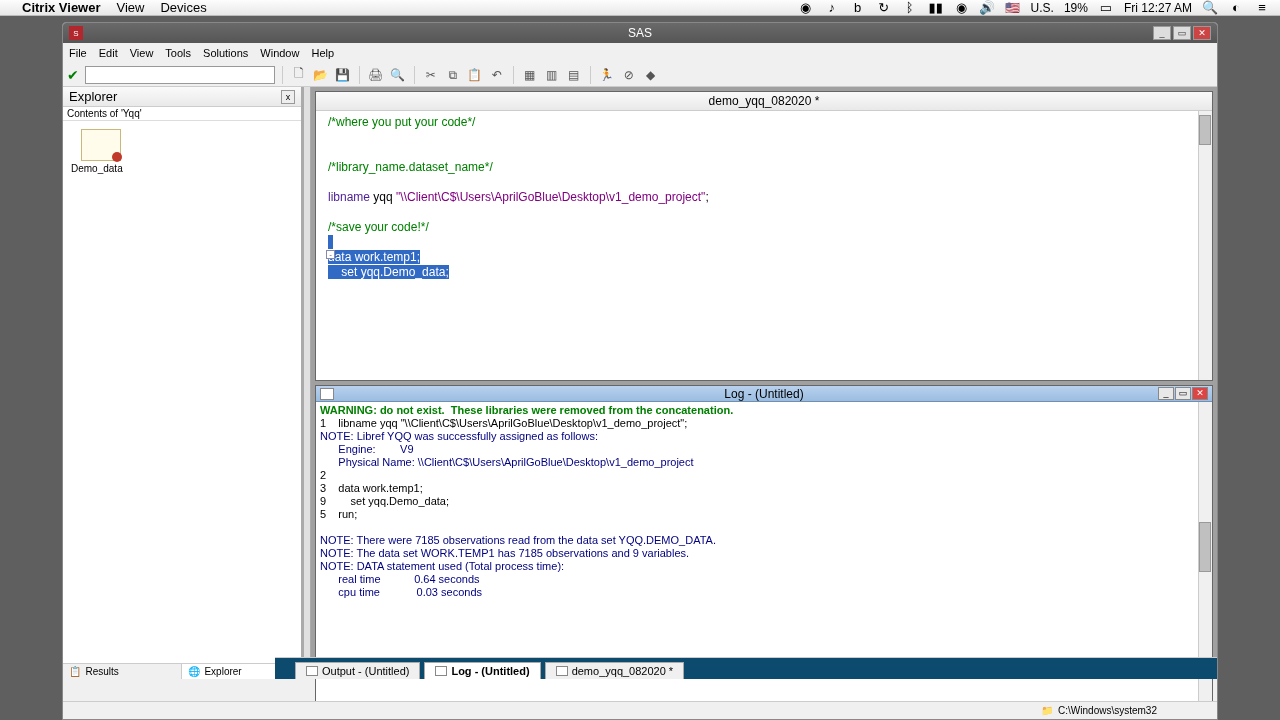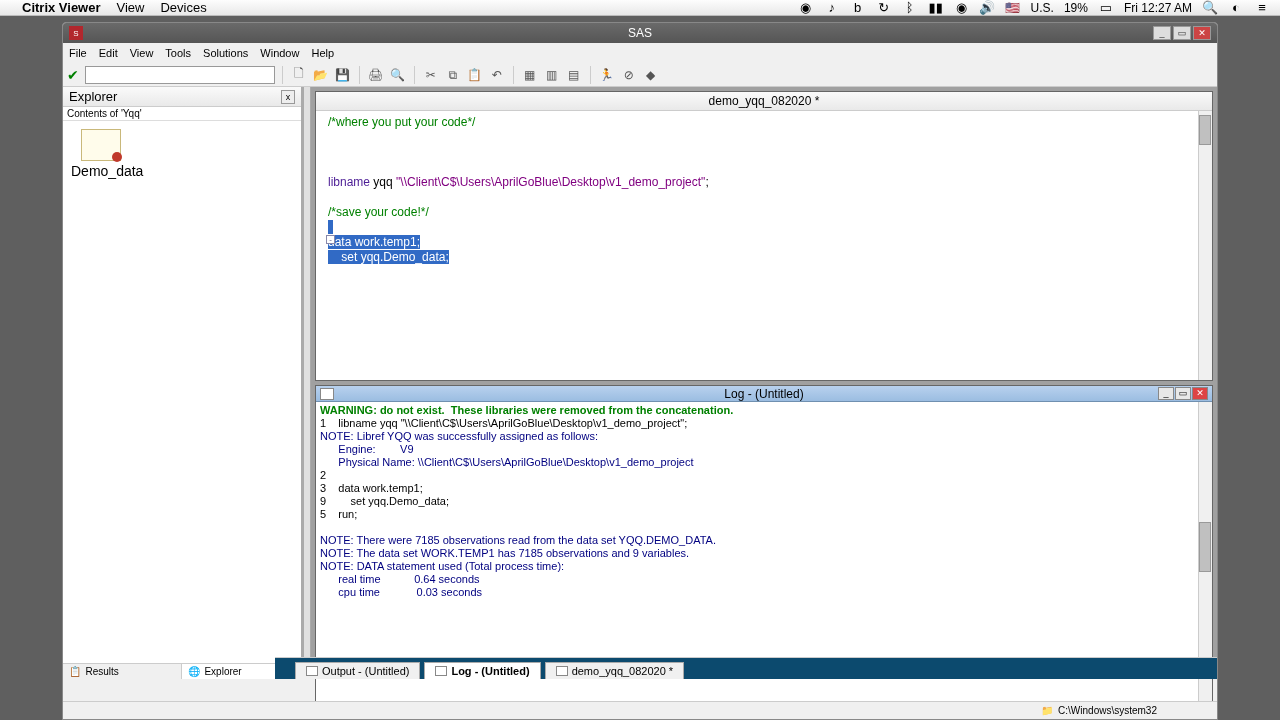--- a/index.html
+++ b/index.html
@@ -38,21 +38,21 @@
 .workspace { position: absolute; top: 64px; left: 0; right: 0; bottom: 40px; display: flex; }
 
 
 .explorer { width: 240px; background: #fff; border-right: 2px solid #aaa; display: flex; flex-direction: column; }
 .explorer-title { background: linear-gradient(#fafafa,#e9e9e9); border-bottom: 1px solid #ccc; padding: 2px 6px; font-size: 13px; display: flex; align-items: center; justify-content: space-between; }
 .explorer-title .close-x { width: 14px; height: 14px; border: 1px solid #999; background: #eee; text-align: center; font-size: 9px; line-height: 12px; }
 .explorer-sub { padding: 1px 4px; font-size: 10px; background: #fff; border-bottom: 1px solid #ddd; }
 .explorer-body { flex: 1; padding: 8px; }
 .ds-icon { width: 40px; height: 32px; background: #fffceb; border: 1px solid #c9b87a; position: relative; margin: 0 auto 2px; }
 .ds-icon::after { content: ''; position: absolute; right: -2px; bottom: -2px; width: 10px; height: 10px; background: #c0392b; border-radius: 50%; }
-.ds-label { font-size: 14px; text-align: center; }
+.ds-label { font-size: 10px; }
 .explorer-tabs { display: flex; border-top: 1px solid #ccc; }
 .explorer-tab { flex: 1; padding: 2px 6px; font-size: 10px; display: flex; align-items: center; gap: 4px; border-right: 1px solid #ccc; background: #f0f0f0; }
 .explorer-tab.active { background: #fff; }
 
 
 .splitter { width: 8px; background: #e0e0e0; border-left: 1px solid #aaa; border-right: 1px solid #aaa; }
 
 
 .right-content { flex: 1; background: #a0a0a0; padding: 4px; display: flex; flex-direction: column; gap: 4px; }
 
@@ -194,20 +194,21 @@
 
     <div class="splitter"></div>
 
     <div class="right-content">
       <div class="editor-pane">
         <div class="editor-title">demo_yqq_082020 *</div>
         <div class="editor-body">
 <div class="code-line comment">/*where you put your code*/</div>
 <div class="code-line"> </div>
 <div class="code-line"> </div>
+<div class="code-line comment">/*library_name.dataset_name*/</div>
 <div class="code-line"> </div>
 <div class="code-line"><span class="keyword">libname</span><span> yqq </span><span class="string">"\\Client\C$\Users\AprilGoBlue\Desktop\v1_demo_project"</span><span>;</span></div>
 <div class="code-line"> </div>
 <div class="code-line comment">/*save your code!*/</div>
 <div class="code-line" style="position:relative;"><span class="selected" style="padding:0 1px;"> </span></div>
 <div class="code-line" style="position:relative;"><span class="fold-marker">-</span><span class="selected">data work.temp1;</span></div>
 <div class="code-line"><span class="selected">    set yqq.Demo_data;</span></div>
           <div class="editor-sb">
               <div class="editor-sb-thumb"></div>
             </div>

